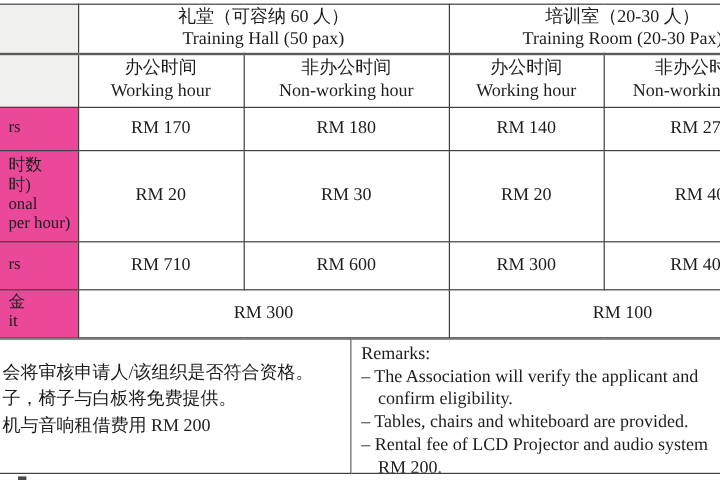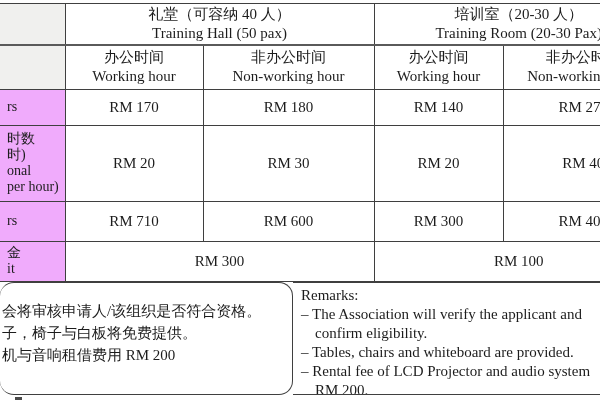--- a/index.html
+++ b/index.html
@@ -13,41 +13,41 @@
     position:absolute;top:3px;left:0;
     border-collapse:collapse;table-layout:fixed;width:663px;
   }
   table.price-table td{
     border:1px solid #3f3f3f;
     text-align:center;vertical-align:middle;
     font-size:15px;line-height:19px;padding:1px 2px;
     background:#ffffff;
   }
   table.price-table td.stub{
-    background:#f0abfc;
+    background:#ec4899;
     text-align:left;padding-left:7px;
     font-size:14px;line-height:16px;
     white-space:pre-line;
     border-left:none;
   }
   table.price-table tr.hdr1 td{border-bottom:2px solid #5a5a5a;}
   table.price-table tr.hdr1 td.stub,
   table.price-table tr.hdr2 td.stub{background:#f0f0ee;}
   table.price-table td.no-r{border-right:none;}
   .cell-zh,.cell-en{display:block;}
   .remark-box{
     position:absolute;box-sizing:border-box;
     top:282px;height:113px;background:#ffffff;
     border-top:1px solid #3f3f3f;border-bottom:1px solid #3f3f3f;
     font-size:15px;
   }
   .remark-left{
     left:0;width:293px;border-right:1px solid #3f3f3f;
     padding:17px 4px 0 2px;
-    line-height:22px;white-space:pre;overflow:hidden;border-radius:14px;
+    line-height:22px;white-space:pre;overflow:hidden;
   }
   .remark-right{
     left:293px;width:327px;
     padding:3px 0 0 8px;
     line-height:19px;overflow:hidden;
   }
   .remark-right .bullet{
     white-space:pre;
     padding-left:14px;text-indent:-14px;
   }
@@ -67,21 +67,21 @@
       <col style="width:65px">
         <col style="width:138px">
         <col style="width:171px">
       <col style="width:129px">
         <col style="width:160px">
     </colgroup>
     <tbody>
       <tr class="hdr1">
         <td class="stub"></td>
         <td colspan="2">
-          <span class="cell-zh">礼堂（可容纳 40 人）</span>
+          <span class="cell-zh">礼堂（可容纳 60 人）</span>
           <span class="cell-en">Training Hall (50 pax)</span>
         </td>
         <td colspan="2" class="no-r">
           <span class="cell-zh">培训室（20-30 人）</span>
           <span class="cell-en">Training Room (20-30 Pax)</span>
         </td>
       </tr>
       <tr class="hdr2" style="height:44px">
         <td class="stub"></td>
         <td>

